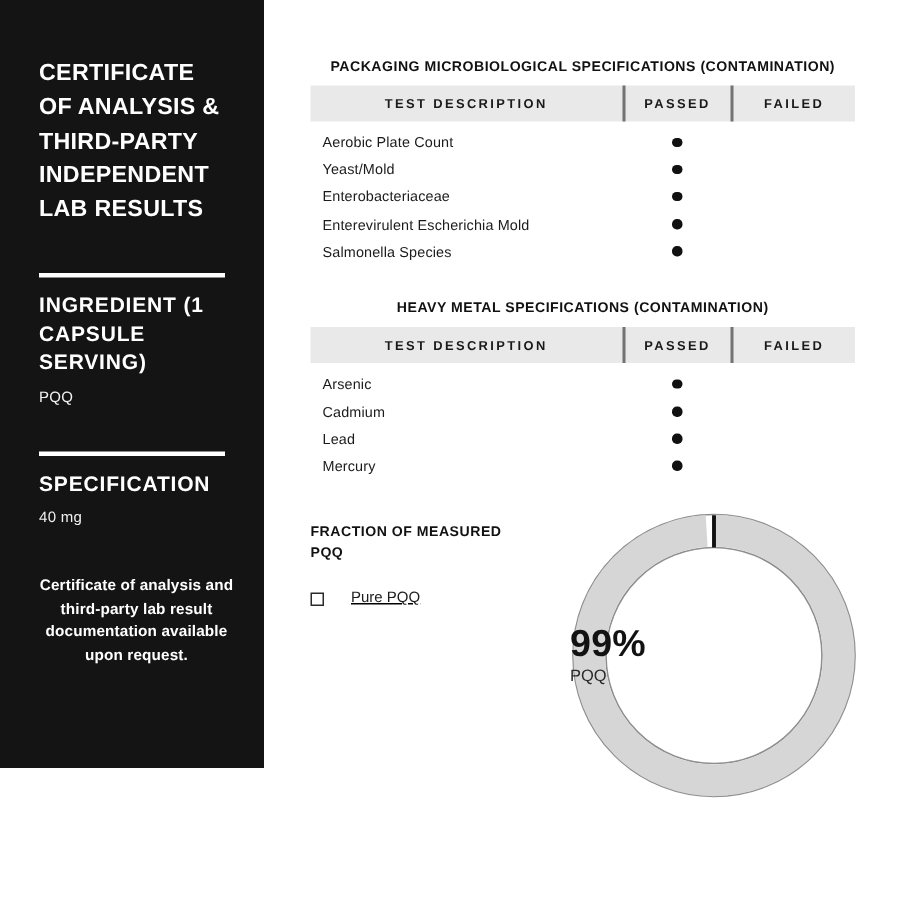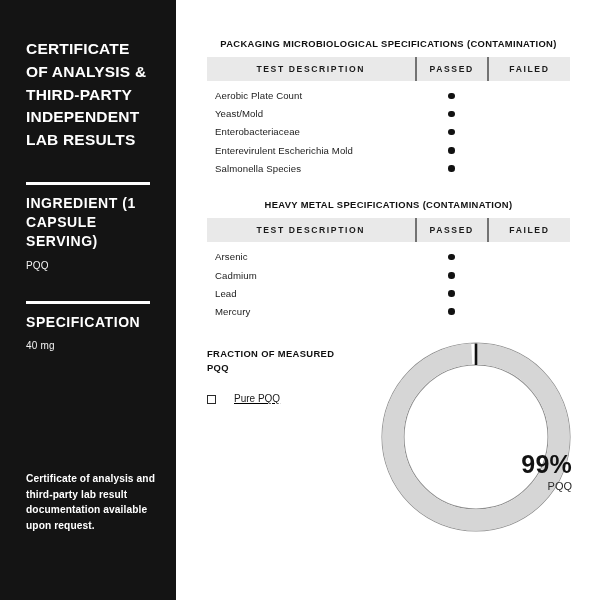--- a/index.html
+++ b/index.html
@@ -14,21 +14,21 @@
     width: 600px;
     height: 600px;
     background: #ffffff;
     overflow: hidden;
     display: flex;
   }
 
   
   .sidebar {
     width: 176px;
-    height: 600px;
+    height: 512px;
     background: #141414;
     color: #ffffff;
     padding: 38px 22px 16px 26px;
     position: relative;
     flex: 0 0 176px;
   }
   .sidebar-title {
     font-size: 15.5px;
     font-weight: bold;
     line-height: 1.47;
@@ -61,20 +61,21 @@
 
   .sidebar-note {
     position: absolute;
     left: 26px;
     right: 20px;
     bottom: 66px;
     font-size: 10.2px;
     font-weight: bold;
     line-height: 1.55;
     letter-spacing: 0.1px;
+    text-align: center;
   }
 
   
   .gutter {
     width: 9px;
     flex: 0 0 9px;
     background: #ffffff;
     border-left: 1px solid #ffffff;
   }
 
@@ -173,22 +174,21 @@
     right: -2px;
     top: -6px;
     width: 192px;
     height: 192px;
   }
   .donut-center {
     position: absolute;
     left: 0; right: 0;
     top: 50%;
     transform: translateY(-50%);
-    text-align: right;
-    margin-top: 35px;
+    text-align: left;
   }
   .donut-pct {
     font-size: 25px;
     font-weight: bold;
     color: #121212;
     letter-spacing: 0.2px;
     line-height: 1;
   }
   .donut-sub {
     font-size: 11px;

